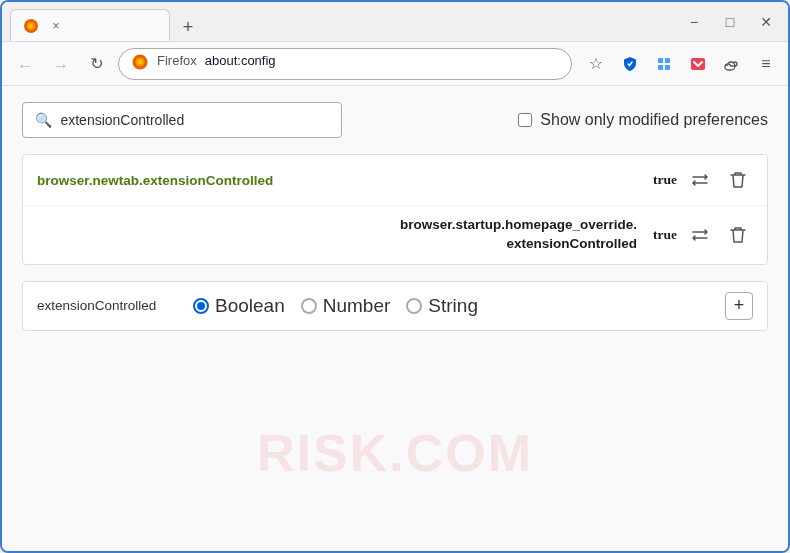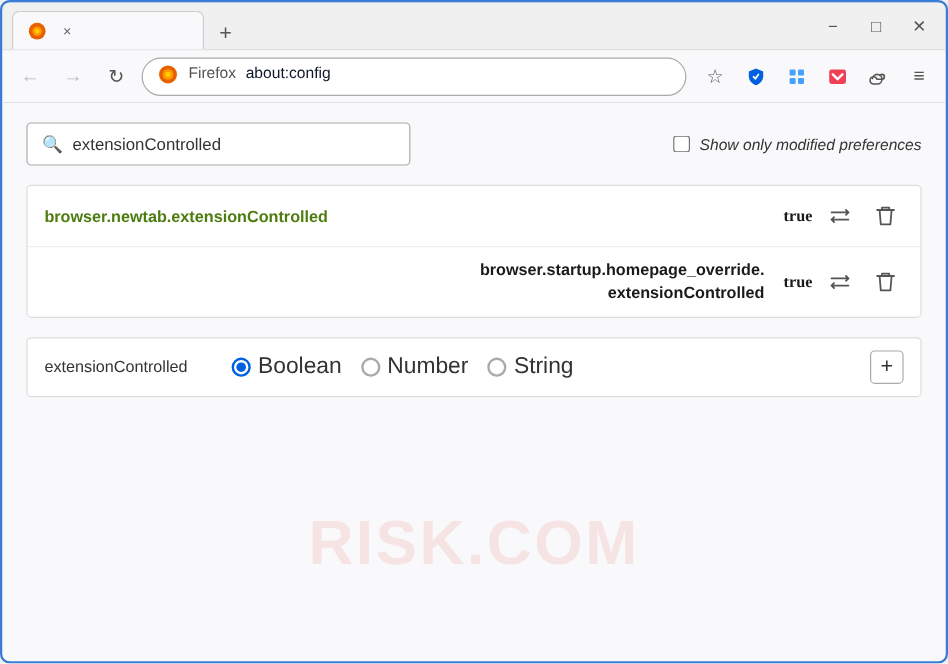--- a/index.html
+++ b/index.html
@@ -233,23 +233,22 @@
       gap: 8px;
       margin-left: auto;
     }
 
     .checkbox-area input[type="checkbox"] {
       width: 14px;
       height: 14px;
     }
 
     .checkbox-label {
-      font-size: 13px;
+      font-size: 16px;
       color: #333;
-      font-style: italic;
     }
 
     
     .results-table {
       background: #fff;
       border: 1px solid #ddd;
       border-radius: 4px;
       overflow: hidden;
       margin-bottom: 16px;
     }

